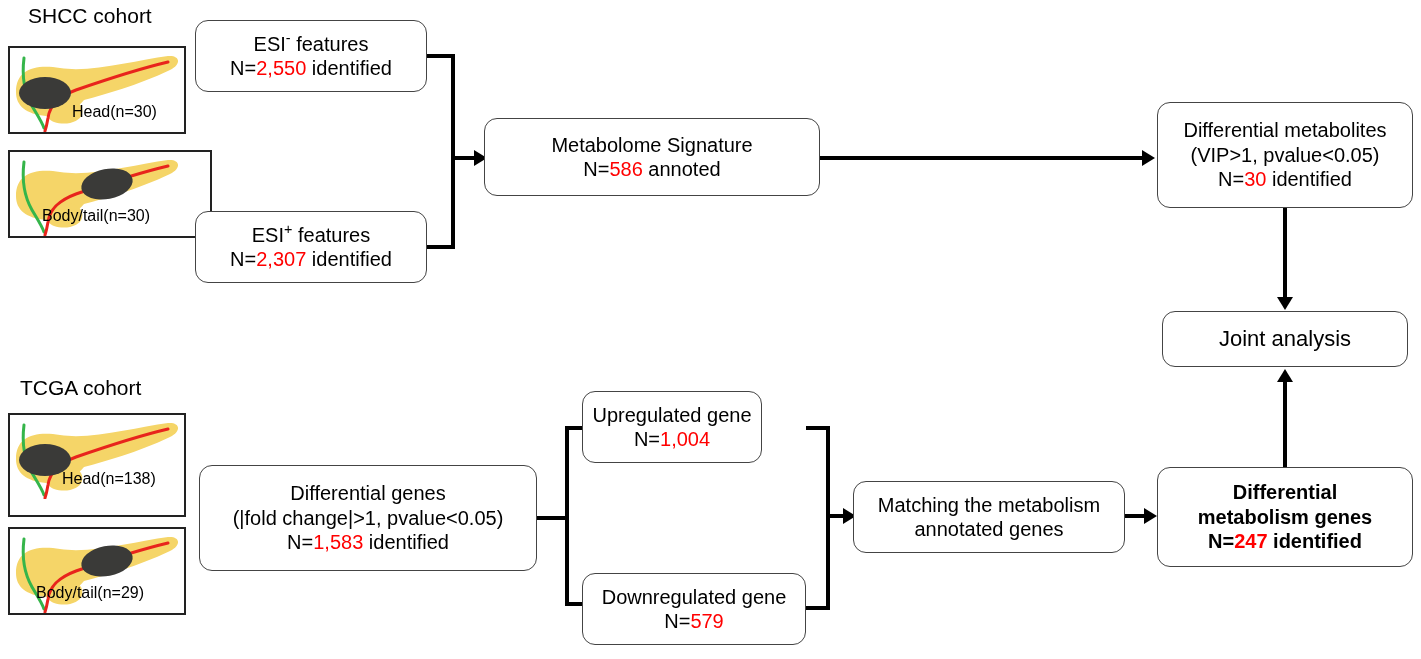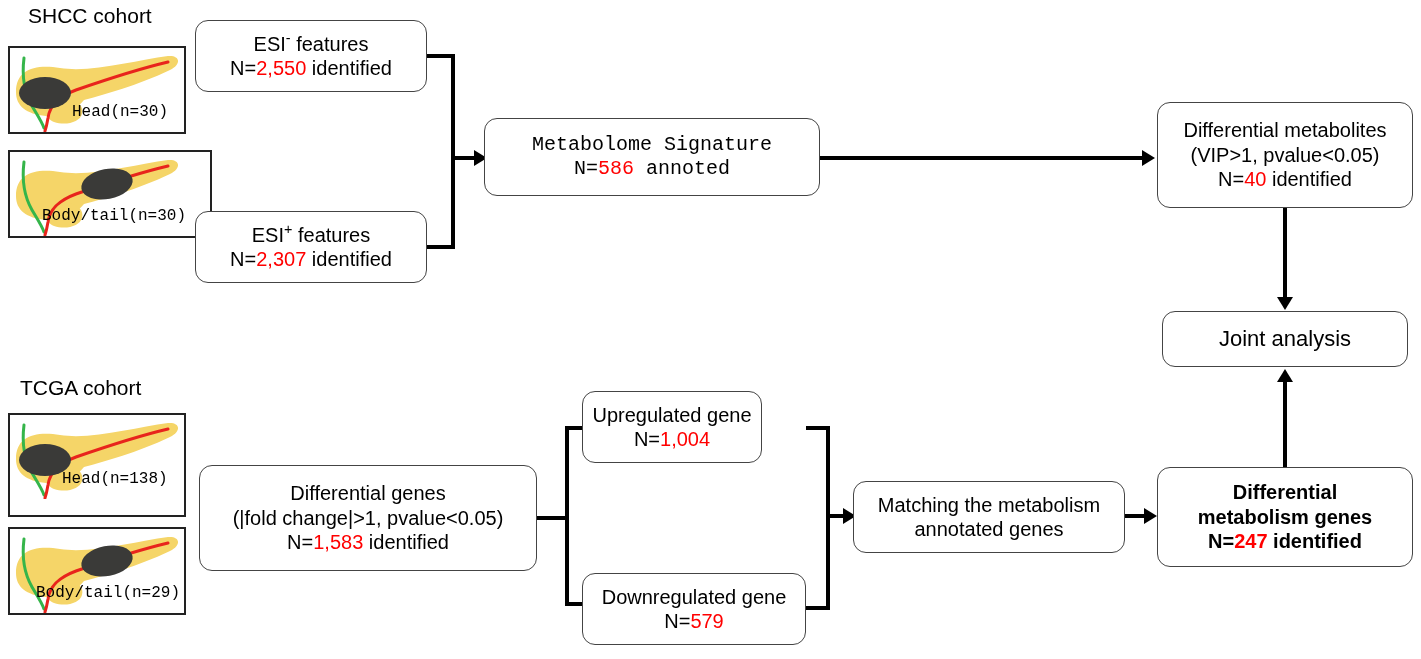--- a/index.html
+++ b/index.html
@@ -37,21 +37,20 @@
     box-sizing: border-box;
     overflow: hidden;
   }
   .panc-frame svg { display: block; }
   .panc-label {
     position: absolute;
     font-size: 16px;
     color: #000;
     white-space: nowrap;
     line-height: 1;
-    font-family: Liberation Mono, monospace;
   }
 
   
   .fbox {
     position: absolute;
     box-sizing: border-box;
     border: 1.6px solid #444;
     border-radius: 13px;
     background: #ffffff;
     display: flex;
@@ -140,32 +139,32 @@
     <div class="ln"><span>ESI</span><sup class="sg">+</sup><span> features</span></div>
     <div class="ln"><span>N=</span><span class="red">2,307</span><span> identified</span></div>
   </div>
 
   <div class="hline" style="left:427px; top:54px; width:28px;"></div>
   <div class="hline" style="left:427px; top:245px; width:28px;"></div>
   <div class="vline" style="left:451px; top:54px; height:195px;"></div>
   <div class="hline" style="left:451px; top:156px; width:28px;"></div>
   <div class="arrow-r" style="left:474px; top:150px;"></div>
 
-  <div class="fbox" style="left:484px; top:118px; width:336px; height:78px;font-family:Liberation Mono, monospace;">
+  <div class="fbox" style="left:484px; top:118px; width:336px; height:78px;">
     <div class="ln">Metabolome  Signature</div>
     <div class="ln"><span>N=</span><span class="red">586</span><span> annoted</span></div>
   </div>
 
   <div class="hline" style="left:820px; top:156px; width:325px;"></div>
   <div class="arrow-r" style="left:1142px; top:150px;"></div>
 
   <div class="fbox" style="left:1157px; top:102px; width:256px; height:106px;">
     <div class="ln">Differential metabolites</div>
     <div class="ln">(VIP&gt;1, pvalue&lt;0.05)</div>
-    <div class="ln"><span>N=</span><span class="red">40</span><span> identified</span></div>
+    <div class="ln"><span>N=</span><span class="red">30</span><span> identified</span></div>
   </div>
 
   <div class="vline" style="left:1283px; top:208px; height:92px;"></div>
   <div class="arrow-d" style="left:1277px; top:297px;"></div>
 
   <div class="fbox" style="left:1162px; top:311px; width:246px; height:56px; font-size:22px;justify-content:center;">
     <div class="ln">Joint analysis</div>
   </div>
 
   <div class="vline" style="left:1283px; top:382px; height:88px;"></div>

